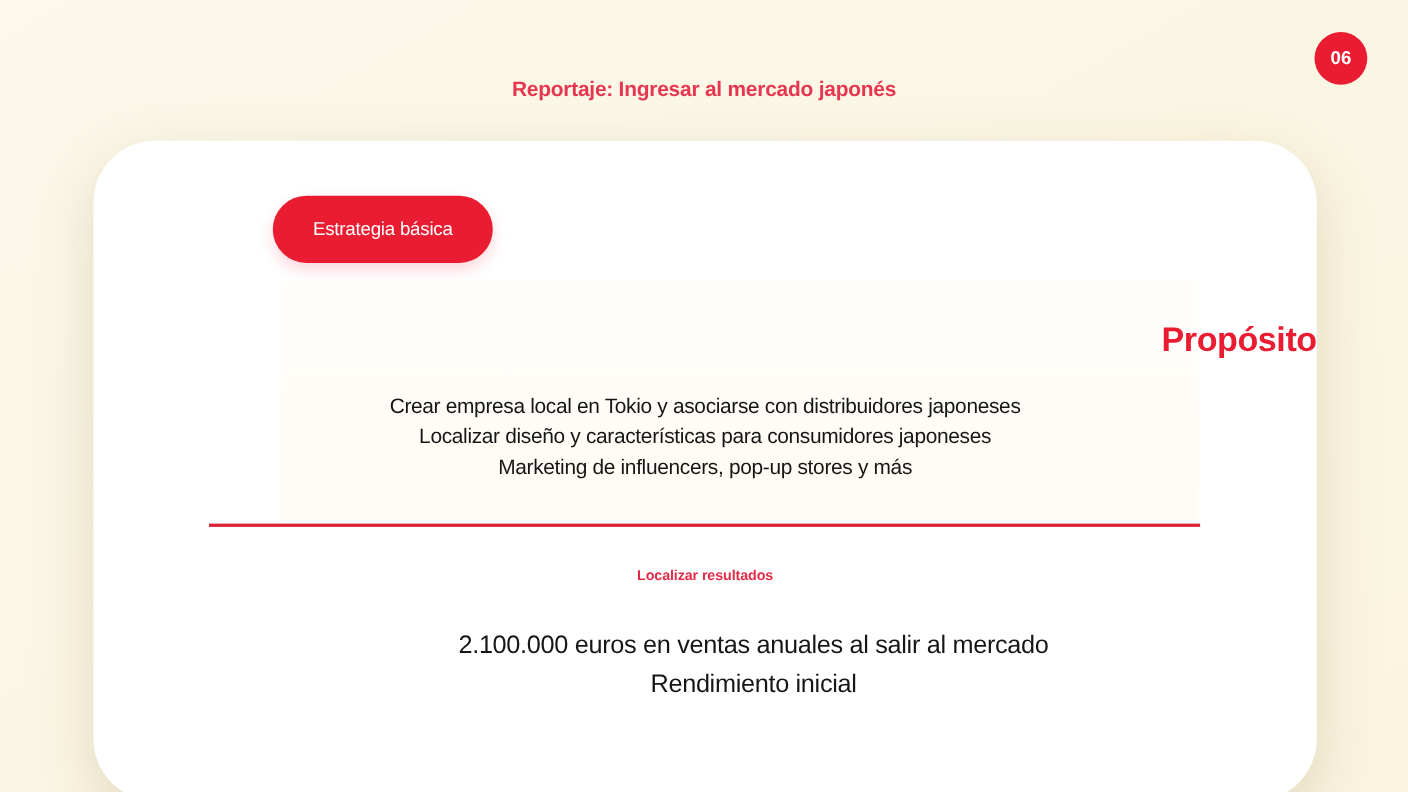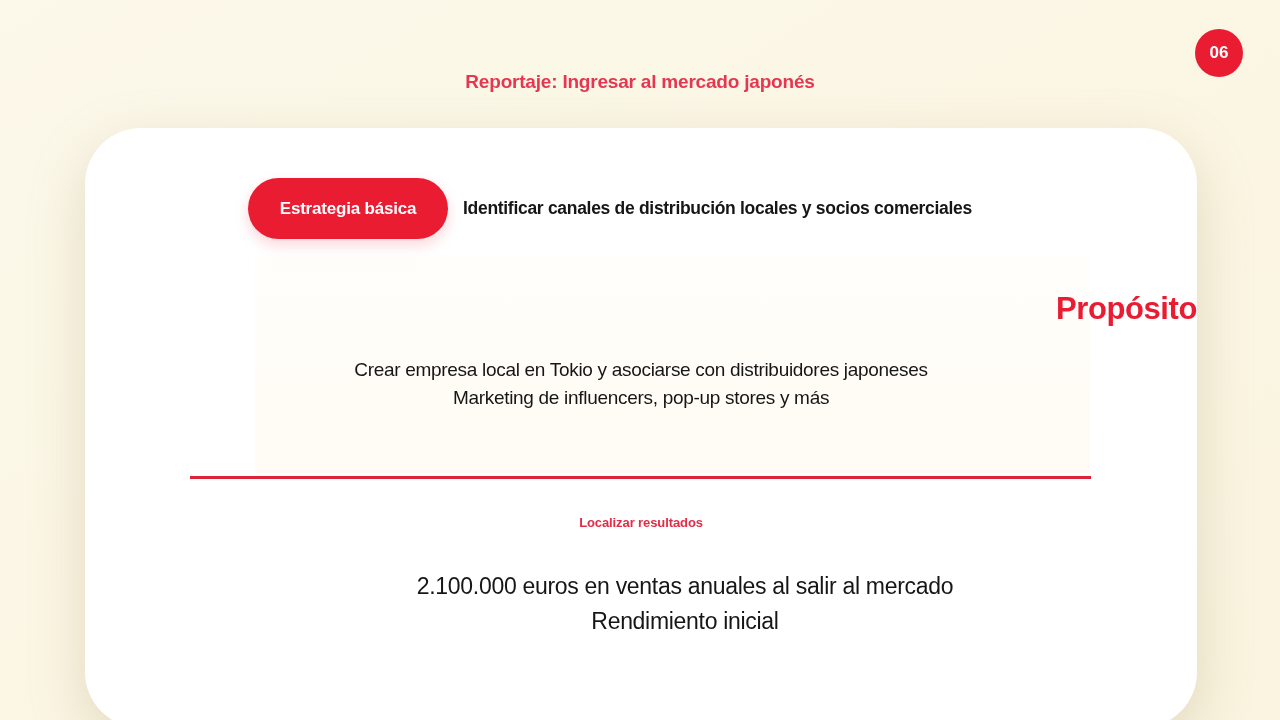--- a/index.html
+++ b/index.html
@@ -63,21 +63,21 @@
   .strategy-tag {
     height: 61px;
     min-width: 200px;
     padding: 0 28px;
     border-radius: 31px;
     background: var(--brand-red, #EA1C32);
     border: none;
     color: #ffffff;
     font-family: "Liberation Sans", sans-serif;
     font-size: 17px;
-    font-weight: 700;
+    font-weight: 400;
     letter-spacing: -0.2px;
     display: flex;
     align-items: center;
     justify-content: center;
     box-shadow: 0 6px 14px rgba(234, 28, 50, 0.18);
   }
   .headline-text {
     margin-left: 15px;
     font-size: 17.5px;
     font-weight: 700;
@@ -161,27 +161,27 @@
   </div>
 
   <div class="card">
 
     <div class="purpose-panel"></div>
 
     <div class="tag-row">
       <button class="strategy-tag">
         <span>Estrategia básica</span>
       </button>
-      <div class="headline-text">Identificar canales de distribución locales y socios comerciales</div>
     </div>
 
     <div class="purpose-title">Propósito</div>
 
     <div class="purpose-list">
       <div>Crear empresa local en Tokio y asociarse con distribuidores japoneses</div>
+      <div>Localizar diseño y características para consumidores japoneses</div>
       <div>Marketing de influencers, pop-up stores y más</div>
     </div>
 
     <div class="section-divider"></div>
 
     <div class="results-title">Localizar resultados</div>
 
     <div class="results-list">
       <div>2.100.000 euros en ventas anuales al salir al mercado</div>
       <div>Rendimiento inicial</div>

